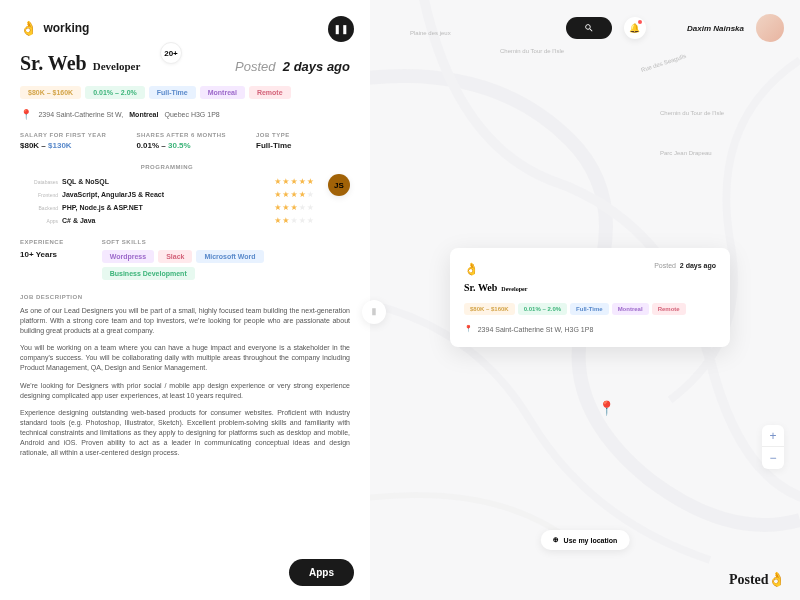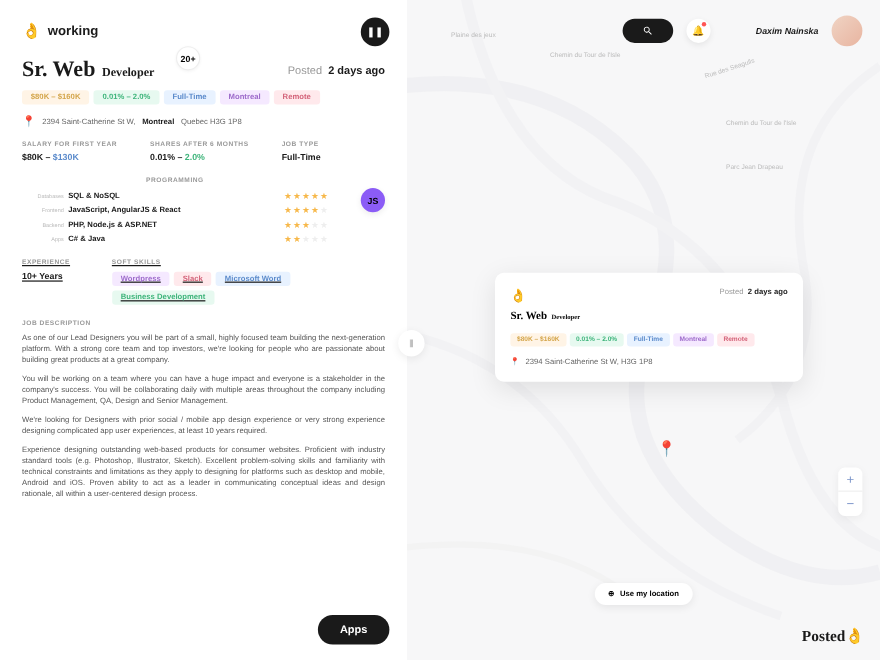--- a/index.html
+++ b/index.html
@@ -7,21 +7,21 @@
 .left-panel { width: 370px; background: #fff; padding: 20px 20px 20px 20px; overflow-y: auto; position: relative; }
 .left-panel::-webkit-scrollbar { width: 0; }
 .logo-row { display: flex; align-items: center; gap: 6px; margin-bottom: 16px; }
 .logo-icon { font-size: 14px; }
 .logo-text { font-size: 12px; font-weight: 600; color: #1a1a1a; }
 .pause-btn { position: absolute; right: 16px; top: 16px; width: 26px; height: 26px; border-radius: 50%; background: #1a1a1a; color: #fff; display: flex; align-items: center; justify-content: center; font-size: 9px; }
 .title-row { display: flex; align-items: baseline; gap: 6px; position: relative; }
 .title-main { font-size: 20px; font-weight: 700; font-family: Georgia, serif; color: #1a1a1a; }
 .title-sub { font-size: 11px; font-weight: 700; font-family: Georgia, serif; color: #1a1a1a; }
 .badge-24 { position: absolute; top: -10px; left: 140px; background: #fff; border: 1px solid #eee; border-radius: 50%; width: 22px; height: 22px; display: flex; align-items: center; justify-content: center; font-size: 8px; font-weight: 600; box-shadow: 0 1px 3px rgba(0,0,0,0.05); }
-.posted-row { text-align: right; margin-top: -16px; font-size: 10px; color: #999; }
+.posted-row { text-align: right; margin-top: -16px; font-size: 13px; color: #999; font-style: italic; }
 .posted-row b { color: #1a1a1a; font-weight: 600; }
 .tags { display: flex; gap: 4px; flex-wrap: wrap; margin: 12px 0 10px; }
 .tag { font-size: 7px; font-weight: 600; padding: 3px 8px; border-radius: 3px; }
 .tag.salary { background: #fff4e6; color: #d4a54a; }
 .tag.shares { background: #e7f9f0; color: #3db47a; }
 .tag.time { background: #e8f2ff; color: #5a8acb; }
 .tag.loc { background: #f5e9ff; color: #9d6acb; }
 .tag.remote { background: #ffe9ec; color: #d4647a; }
 .tag.wp { background: #f5e9ff; color: #9d6acb; }
 .tag.slack { background: #ffe9ec; color: #d4647a; }
@@ -37,22 +37,22 @@
 .info-col .value .accent2 { color: #3db47a; }
 .skills-block { margin-bottom: 12px; display: flex; gap: 14px; align-items: flex-start; }
 .skills-table { flex: 1; }
 .skills-header { font-size: 6px; letter-spacing: 0.5px; color: #999; font-weight: 600; margin-bottom: 5px; text-align: center; }
 .skill-row { display: flex; align-items: center; font-size: 7px; padding: 2px 0; gap: 4px; }
 .skill-cat { width: 38px; text-align: right; font-size: 5px; color: #bbb; }
 .skill-name { flex: 1; font-weight: 600; color: #1a1a1a; }
 .stars { display: flex; gap: 1px; }
 .star { color: #f7b84a; font-size: 8px; }
 .star.empty { color: #eee; }
-.js-badge { width: 22px; height: 22px; border-radius: 50%; background: #8b5cf6; box-shadow: 0 2px 6px rgba(0,0,0,0.08); display: flex; align-items: center; justify-content: center; font-size: 8px; font-weight: 700; margin-top: 10px; margin-left: 16px; }
-.exp-row { display: flex; gap: 38px; margin-bottom: 14px; text-decoration: underline; }
+.js-badge { width: 22px; height: 22px; border-radius: 50%; background: #a16207; box-shadow: 0 2px 6px rgba(0,0,0,0.08); display: flex; align-items: center; justify-content: center; font-size: 8px; font-weight: 700; margin-top: 10px; }
+.exp-row { display: flex; gap: 38px; margin-bottom: 14px; }
 .exp-col .label { font-size: 6px; letter-spacing: 0.5px; color: #999; font-weight: 600; margin-bottom: 5px; }
 .exp-col .value { font-size: 8px; font-weight: 700; color: #1a1a1a; }
 .soft-tags { display: flex; flex-wrap: wrap; gap: 4px; max-width: 200px; }
 .desc-label { font-size: 6px; letter-spacing: 0.5px; color: #999; font-weight: 600; margin-bottom: 6px; }
 .desc p { font-size: 7px; line-height: 1.4; color: #555; margin-bottom: 8px; text-align: justify; }
 .apply-btn { position: absolute; bottom: 14px; right: 16px; background: #1a1a1a; color: #fff; font-size: 10px; font-weight: 600; padding: 8px 20px; border-radius: 18px; border: none; }
 .handle { position: absolute; left: 362px; top: 50%; width: 24px; height: 24px; border-radius: 50%; background: #fff; box-shadow: 0 2px 8px rgba(0,0,0,0.08); display: flex; align-items: center; justify-content: center; font-size: 9px; color: #999; z-index: 10; }
 
 .right-panel { flex: 1; position: relative; background: #f7f7f8; overflow: hidden; }
 .map-bg { position: absolute; inset: 0; opacity: 0.4; }
@@ -118,21 +118,21 @@
     <span>Quebec H3G 1P8</span>
   </div>
 
   <div class="info-grid">
     <div class="info-col">
       <div class="label">SALARY FOR FIRST YEAR</div>
       <div class="value"><span>$80K –</span> <span class="accent">$130K</span></div>
     </div>
     <div class="info-col">
       <div class="label">SHARES AFTER 6 MONTHS</div>
-      <div class="value"><span>0.01% –</span> <span class="accent2">2.0%</span></div>
+      <div class="value"><span>0.01% –</span> <span class="accent2">30.5%</span></div>
     </div>
     <div class="info-col">
       <div class="label">JOB TYPE</div>
       <div class="value">Full-Time</div>
     </div>
   </div>
 
   <div class="skills-block">
     <div class="skills-table">
       <div class="skills-header">PROGRAMMING</div>

